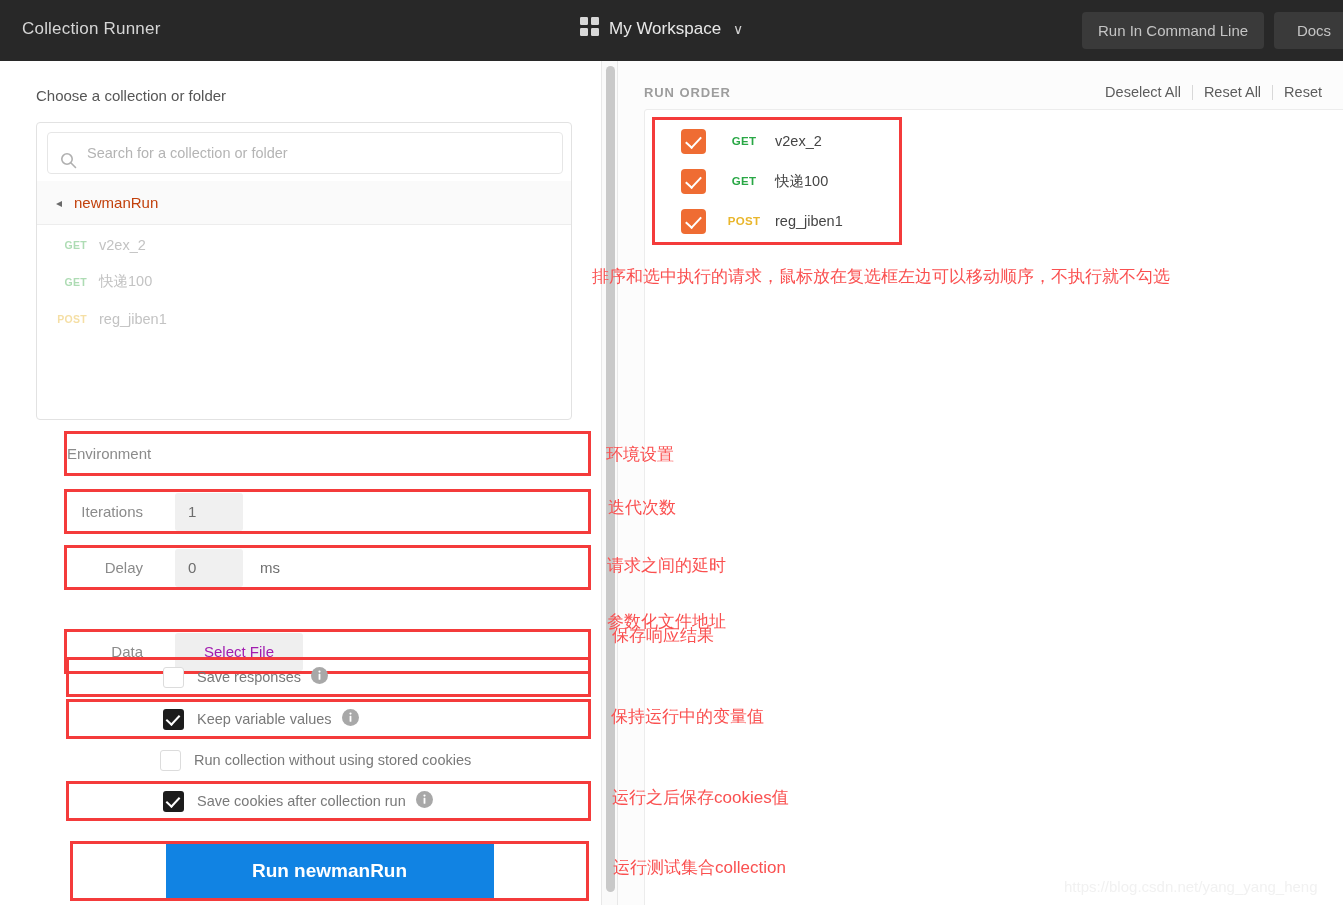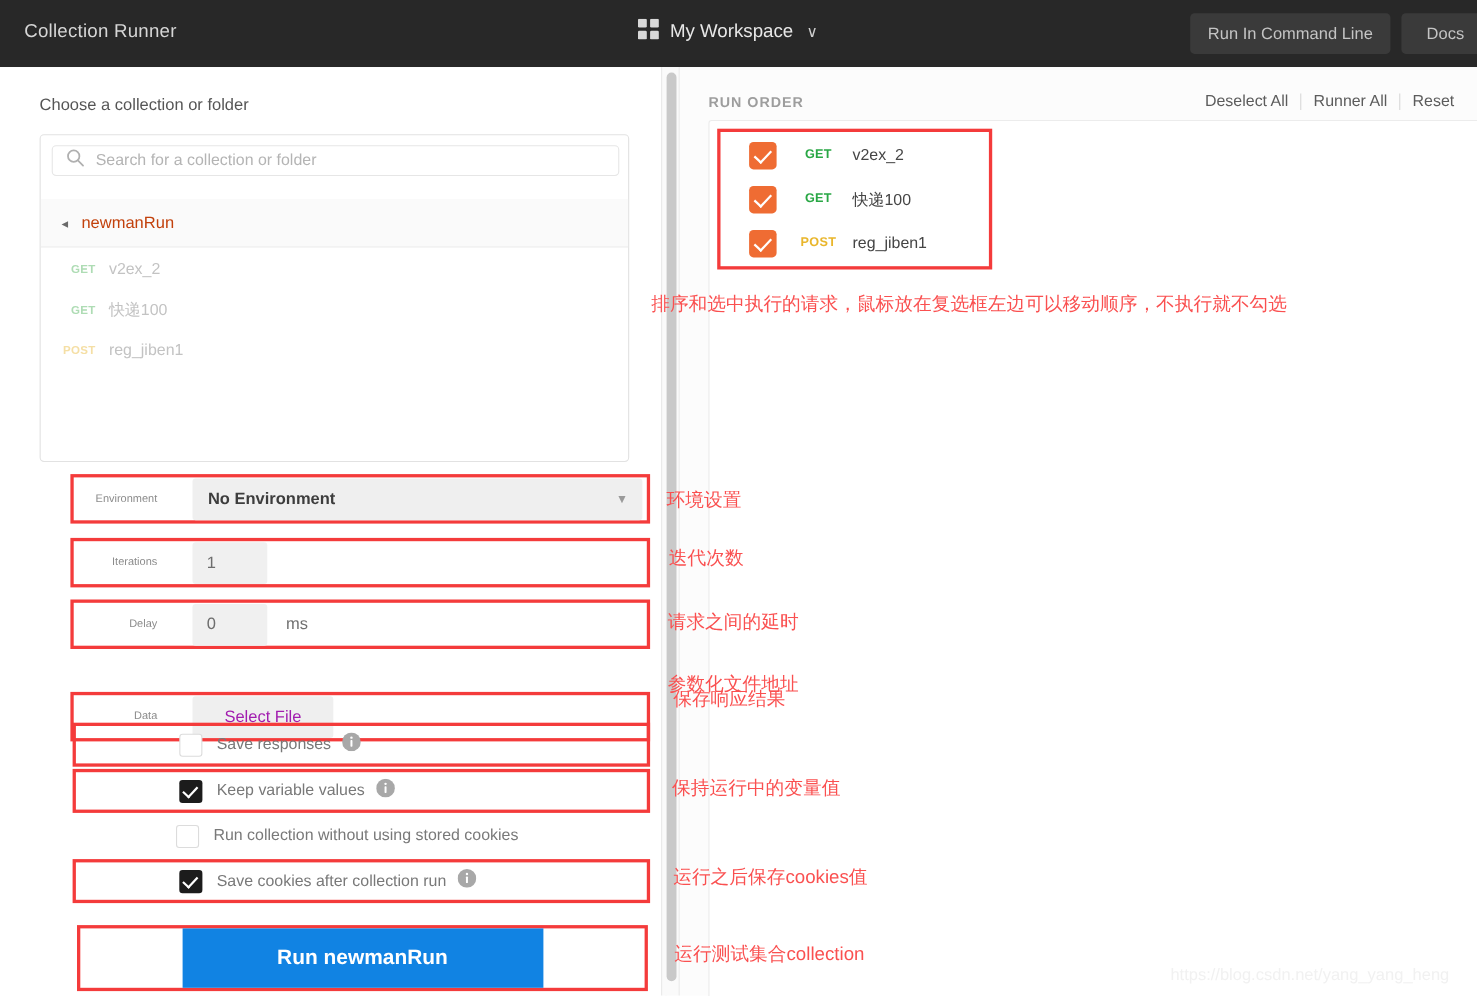--- a/index.html
+++ b/index.html
@@ -72,23 +72,23 @@
     font-size: 15px; color: #555; text-align: center;
   }
   .chooser-card {
     position: absolute; left: 36px; top: 122px;
     width: 536px; height: 298px;
     border: 1px solid #e2e2e2; border-radius: 4px;
     background: #fff; overflow: hidden;
   }
   .search-wrap {
     position: absolute; left: 10px; top: 9px;
-    width: 516px; height: 28px;
+    width: 516px; height: 42px;
     border: 1px solid #e6e6e6; border-radius: 4px;
-    background: #fff; display: flex; align-items: center;
+    background: #fff; display: flex; align-items: flex-end;
   }
   .search-icon { margin: 0 10px 0 12px; flex: 0 0 auto; }
   .search-input {
     border: 0; outline: 0; flex: 1; height: 100%;
     font-family: "Liberation Sans", sans-serif;
     font-size: 14.5px; color: #333; background: transparent;
   }
   .search-input::placeholder { color: #b4b4b4; }
 
   .breadcrumb-row {
@@ -116,21 +116,21 @@
   
   .form-row {
     position: absolute; left: 64px;
     width: 527px; height: 45px;
     display: flex; align-items: center;
   }
   .hl { border: 3px solid #f43b3b; }
 
   .f-label {
     width: 108px; text-align: right; padding-right: 32px;
-    font-size: 10px; color: #8b8b8b;
+    font-size: 15px; color: #8b8b8b;
   }
   .select-box {
     flex: 1; height: 38px; margin-right: 4px;
     background: #efefef; border-radius: 3px;
     display: flex; align-items: center; justify-content: space-between;
     padding: 0 13px 0 14px; cursor: pointer;
   }
   .select-val { font-size: 15px; color: #3d3d3d; font-weight: bold; }
   .caret { color: #9a9a9a; font-size: 11px; }
 
@@ -298,24 +298,20 @@
     </div>
     <div class="req-item">
       <span class="method m-post">POST</span>
       <span class="req-name">reg_jiben1</span>
     </div>
   </div>
 </div>
 
 <div class="form-row hl" style="top:431px">
   <span class="f-label">Environment</span>
-  <div class="select-box">
-    <span class="select-val">No Environment</span>
-    <span class="caret">▼</span>
-  </div>
 </div>
 
 <div class="form-row hl" style="top:489px">
   <span class="f-label">Iterations</span>
   <input class="num-input" type="text" value="1" style="">
 </div>
 
 <div class="form-row hl" style="top:545px">
   <span class="f-label">Delay</span>
   <input class="num-input" type="text" value="0" style="">
@@ -379,21 +375,21 @@
 <div class="scroll-gutter"></div>
 <div class="scroll-thumb"></div>
 
 <div class="right-pane">
 
   <div class="ro-title">RUN ORDER</div>
 
   <div class="ro-actions">
     <span class="act">Deselect All</span>
     <span class="sep"></span>
-    <span class="act">Runner All</span>
+    <span class="act">Reset All</span>
     <span class="sep"></span>
     <span class="act">Reset</span>
   </div>
 
   <div class="ro-card"></div>
 
   <div class="ro-hl"></div>
 
   <div class="ro-list">
     <div class="ro-item">

